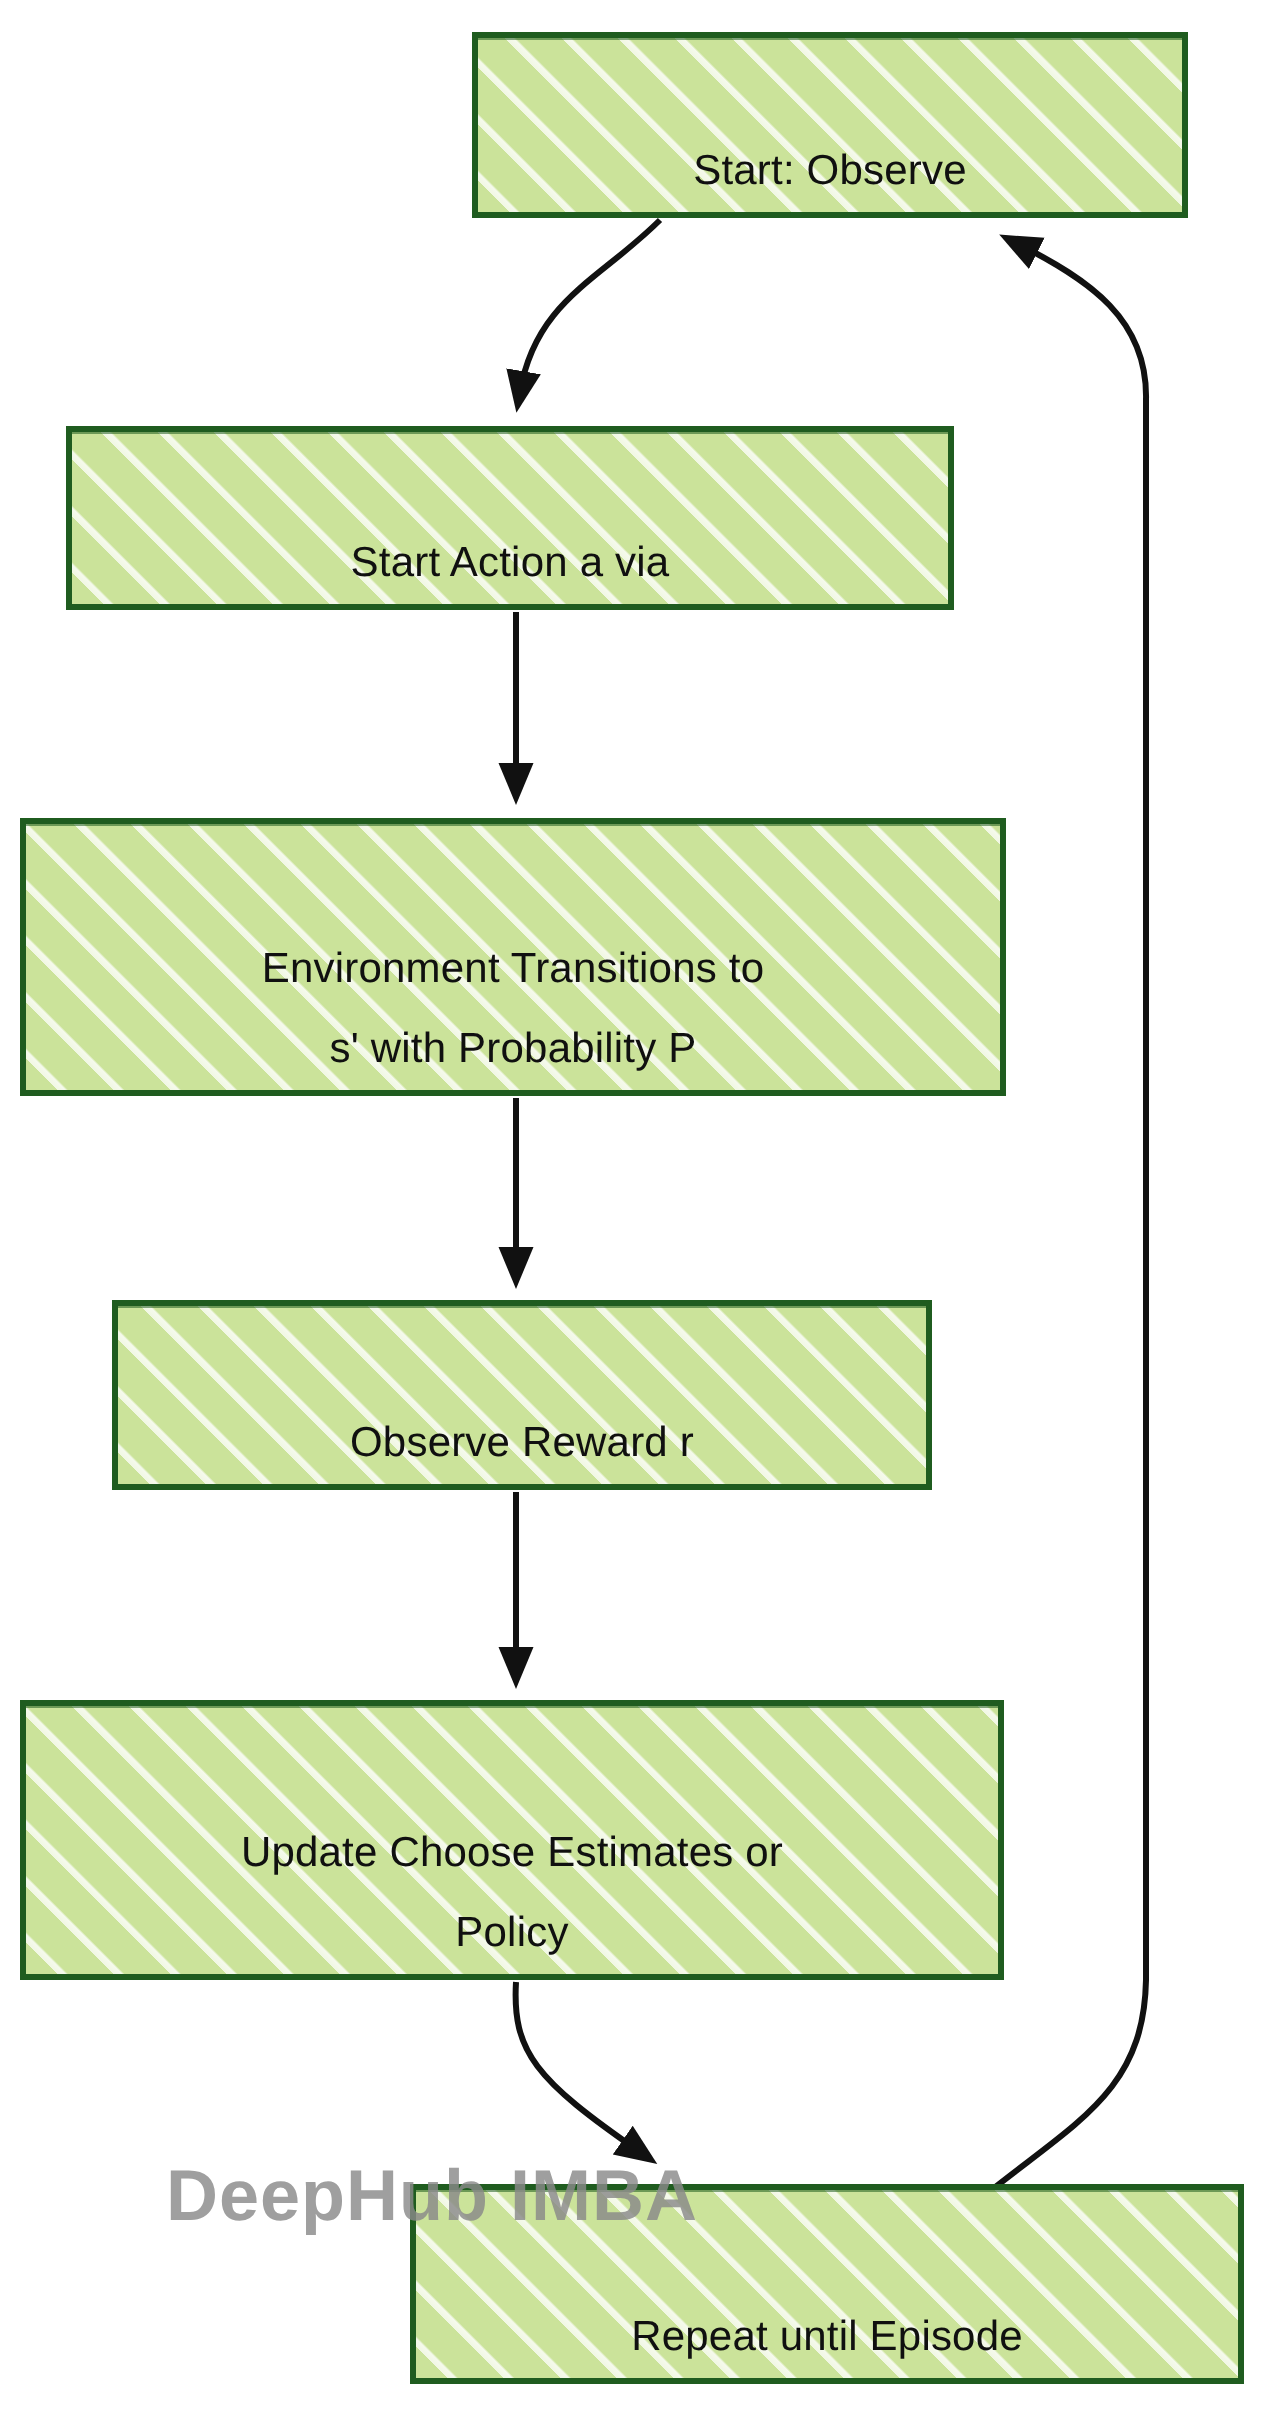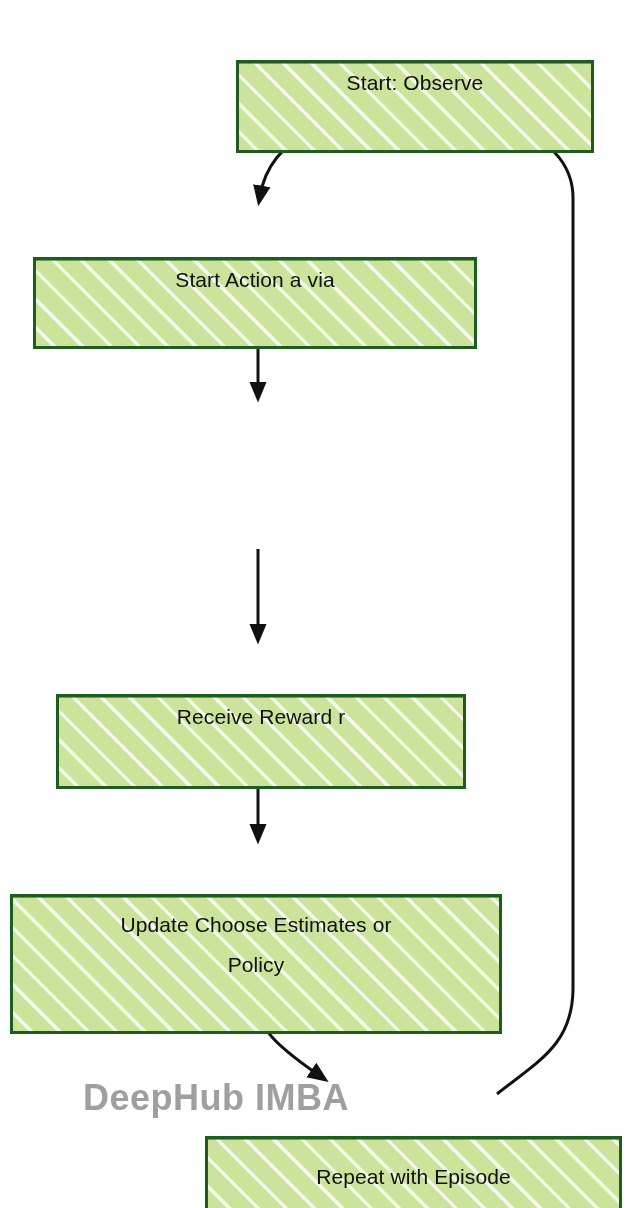--- a/index.html
+++ b/index.html
@@ -34,25 +34,24 @@
     background-image: repeating-linear-gradient(
         45deg,
         rgba(255,255,255,0.00) 0px,
         rgba(255,255,255,0.00) 11px,
         rgba(255,255,255,0.72) 11px,
         rgba(255,255,255,0.82) 14px,
         rgba(255,255,255,0.00) 15px,
         rgba(255,255,255,0.00) 20px
       );
     display: flex;
-    align-items: flex-start;
+    align-items: flex-end;
     justify-content: center;
     overflow: hidden;
     z-index: 2;
-    margin-top: 44px;
   }
   .node::after {
     content: "";
     position: absolute;
     left: -2px;
     top: -1px;
     right: -3px;
     bottom: -3px;
     border: 2px solid rgba(31, 92, 31, 0.55);
     pointer-events: none;
@@ -134,29 +133,33 @@
   </svg>
 
   <div class="node" id="node-start">
     <span class="node-label">Start: Observe</span>
   </div>
 
   <div class="node" id="node-choose">
     <span class="node-label">Start Action a via</span>
   </div>
 
+  <div class="node" id="node-environment">
+    <span class="node-label">Environment Transitions to
+s' with Probability P</span>
+  </div>
 
   <div class="node" id="node-reward">
-    <span class="node-label">Receive Reward r</span>
+    <span class="node-label">Observe Reward r</span>
   </div>
 
   <div class="node" id="node-update">
     <span class="node-label">Update Choose Estimates or
 Policy</span>
   </div>
 
   <div class="node" id="node-repeat">
-    <span class="node-label">Repeat with Episode</span>
+    <span class="node-label">Repeat until Episode</span>
   </div>
 
   <div id="watermark">DeepHub IMBA</div>
 
 </div>
 
 </body></html>

